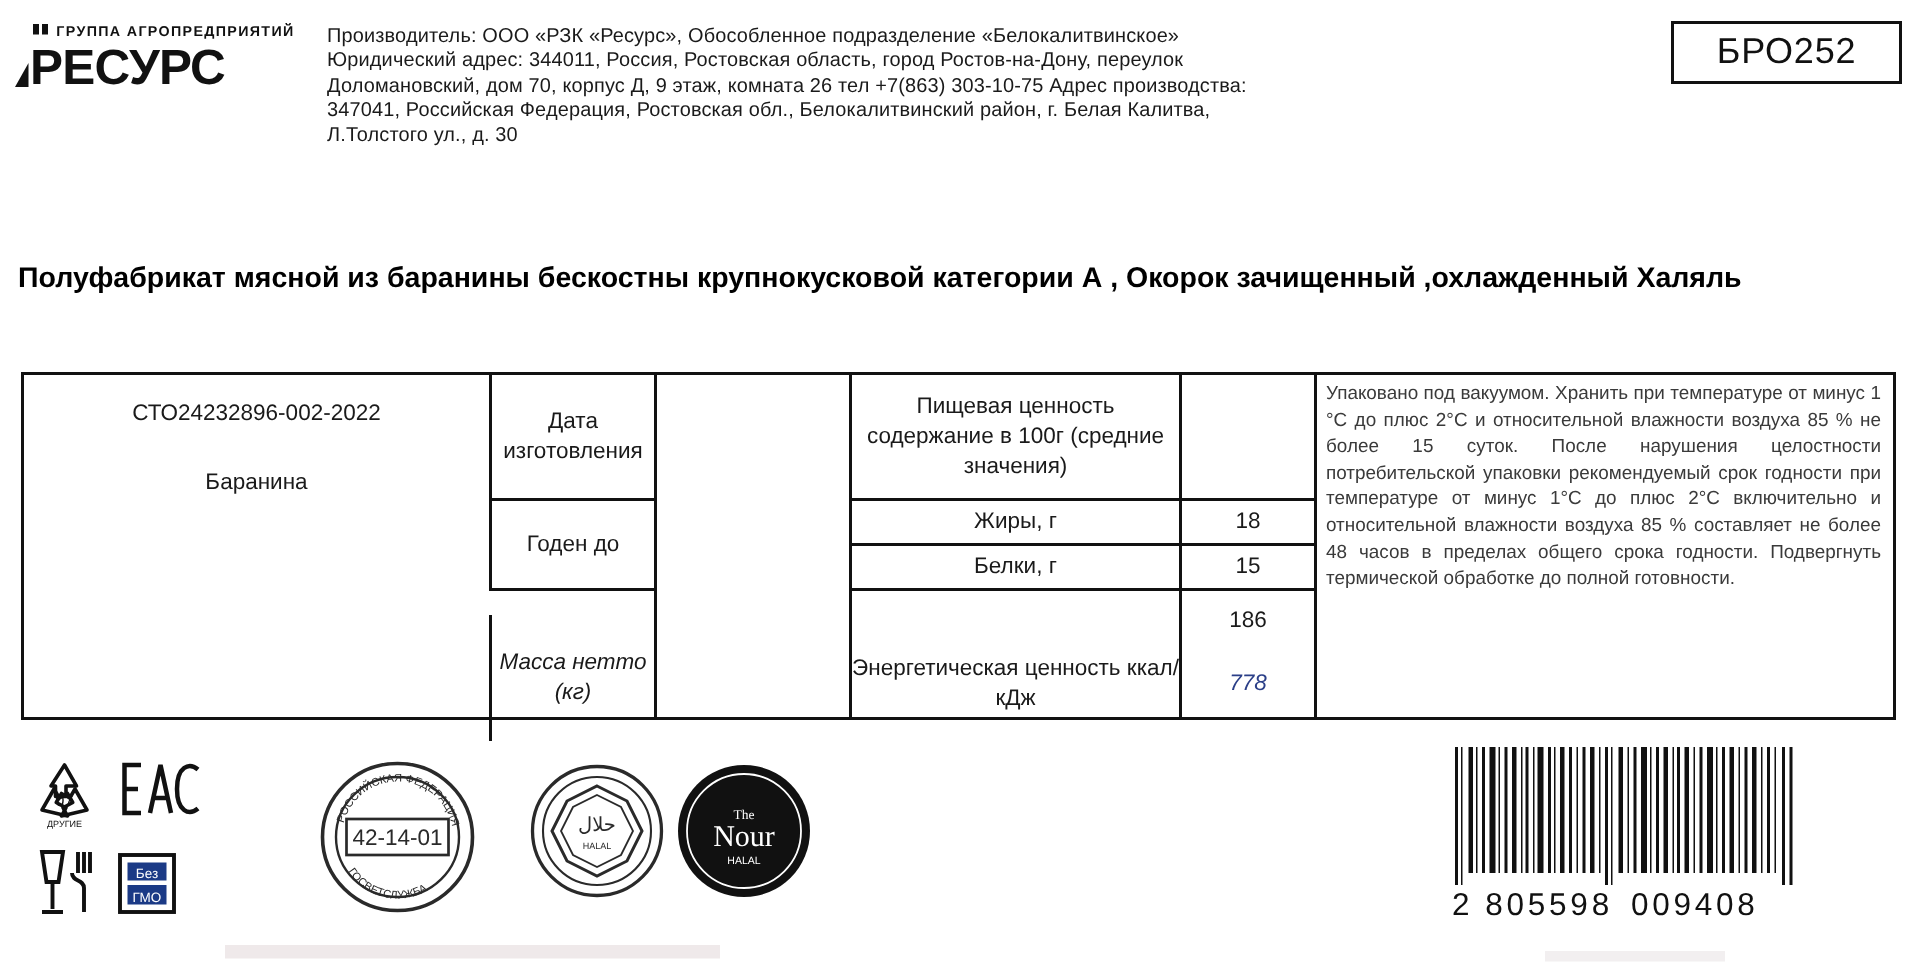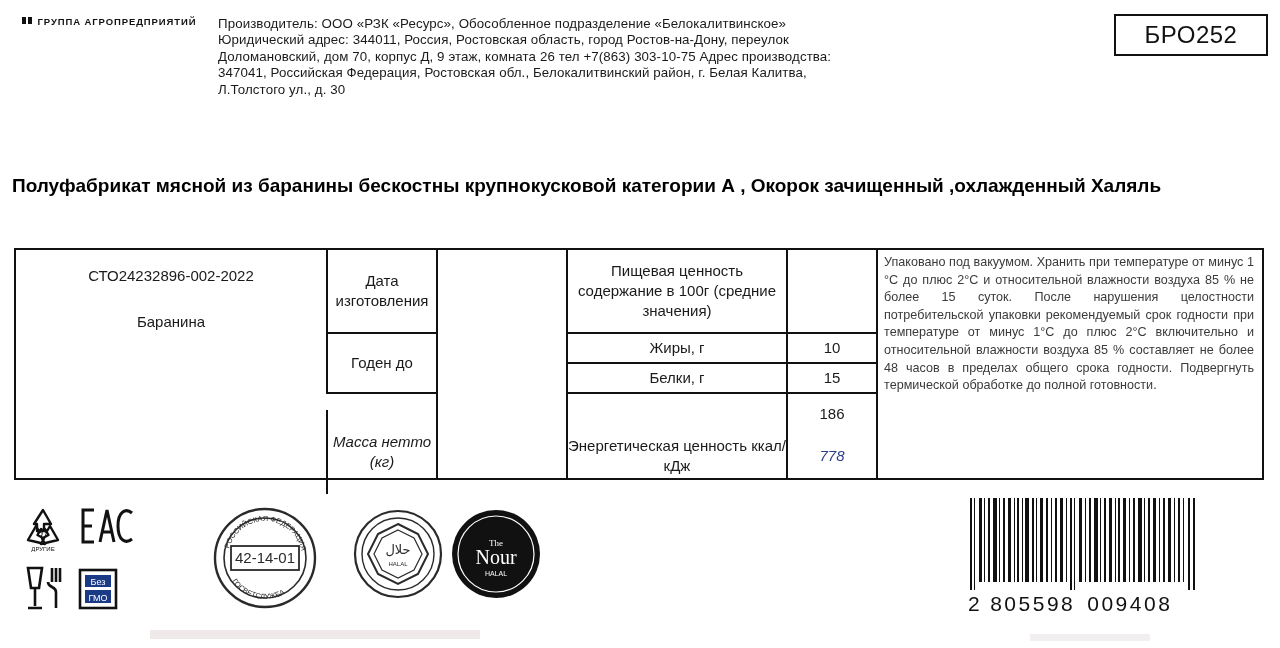--- a/index.html
+++ b/index.html
@@ -229,20 +229,23 @@
 <body>
 
 <div class="page">
 
   <div class="header">
     <div class="logo-block">
       <div class="logo-top">
         <span class="sq"></span><span class="sq"></span>
         <span>ГРУППА АГРОПРЕДПРИЯТИЙ</span>
       </div>
+      <div class="logo-main">
+        <span class="tick"></span><span>РЕСУРС</span>
+      </div>
     </div>
     <div class="manufacturer">
       <div>Производитель: ООО «РЗК «Ресурс», Обособленное подразделение «Белокалитвинское»</div>
       <div>Юридический адрес: 344011, Россия, Ростовская область, город Ростов-на-Дону, переулок</div>
       <div>Доломановский, дом 70, корпус Д, 9 этаж, комната 26  тел +7(863) 303-10-75  Адрес производства:</div>
       <div>347041, Российская Федерация, Ростовская обл., Белокалитвинский район, г. Белая Калитва,</div>
       <div>Л.Толстого ул., д. 30</div>
     </div>
   </div>
 
@@ -262,21 +265,21 @@
     <div class="cell c-goodV bl"></div>
     <div class="cell c-massV bl"></div>
 
     <div class="cell c-nutHead bl bb">Пищевая ценность содержание в 100г (средние значения)</div>
     <div class="cell c-protL bl bb">Белки, г</div>
     <div class="cell c-fatL bl bb">Жиры, г</div>
     <div class="cell c-blankL bl"></div>
     <div class="cell c-energyL bl">Энергетическая ценность ккал/кДж</div>
 
     <div class="cell c-nutTop bl bb"></div>
-    <div class="cell c-fatV bl bb">10</div>
+    <div class="cell c-fatV bl bb">18</div>
     <div class="cell c-protV bl bb">15</div>
     <div class="cell c-kcalV bl">186</div>
     <div class="cell c-kjV bl">778</div>
 
     <div class="cell c-store bl">
       <span>Упаковано под вакуумом. Хранить при температуре от минус 1 °С до плюс 2°С и относительной влажности воздуха 85 % не более 15 суток. После нарушения целостности потребительской упаковки рекомендуемый срок годности при температуре от минус 1°С до плюс 2°С включительно и относительной влажности воздуха 85 % составляет не более 48 часов в пределах общего срока годности. Подвергнуть термической обработке до полной готовности.</span>
     </div>
   </div>
 
   <div class="icons">

